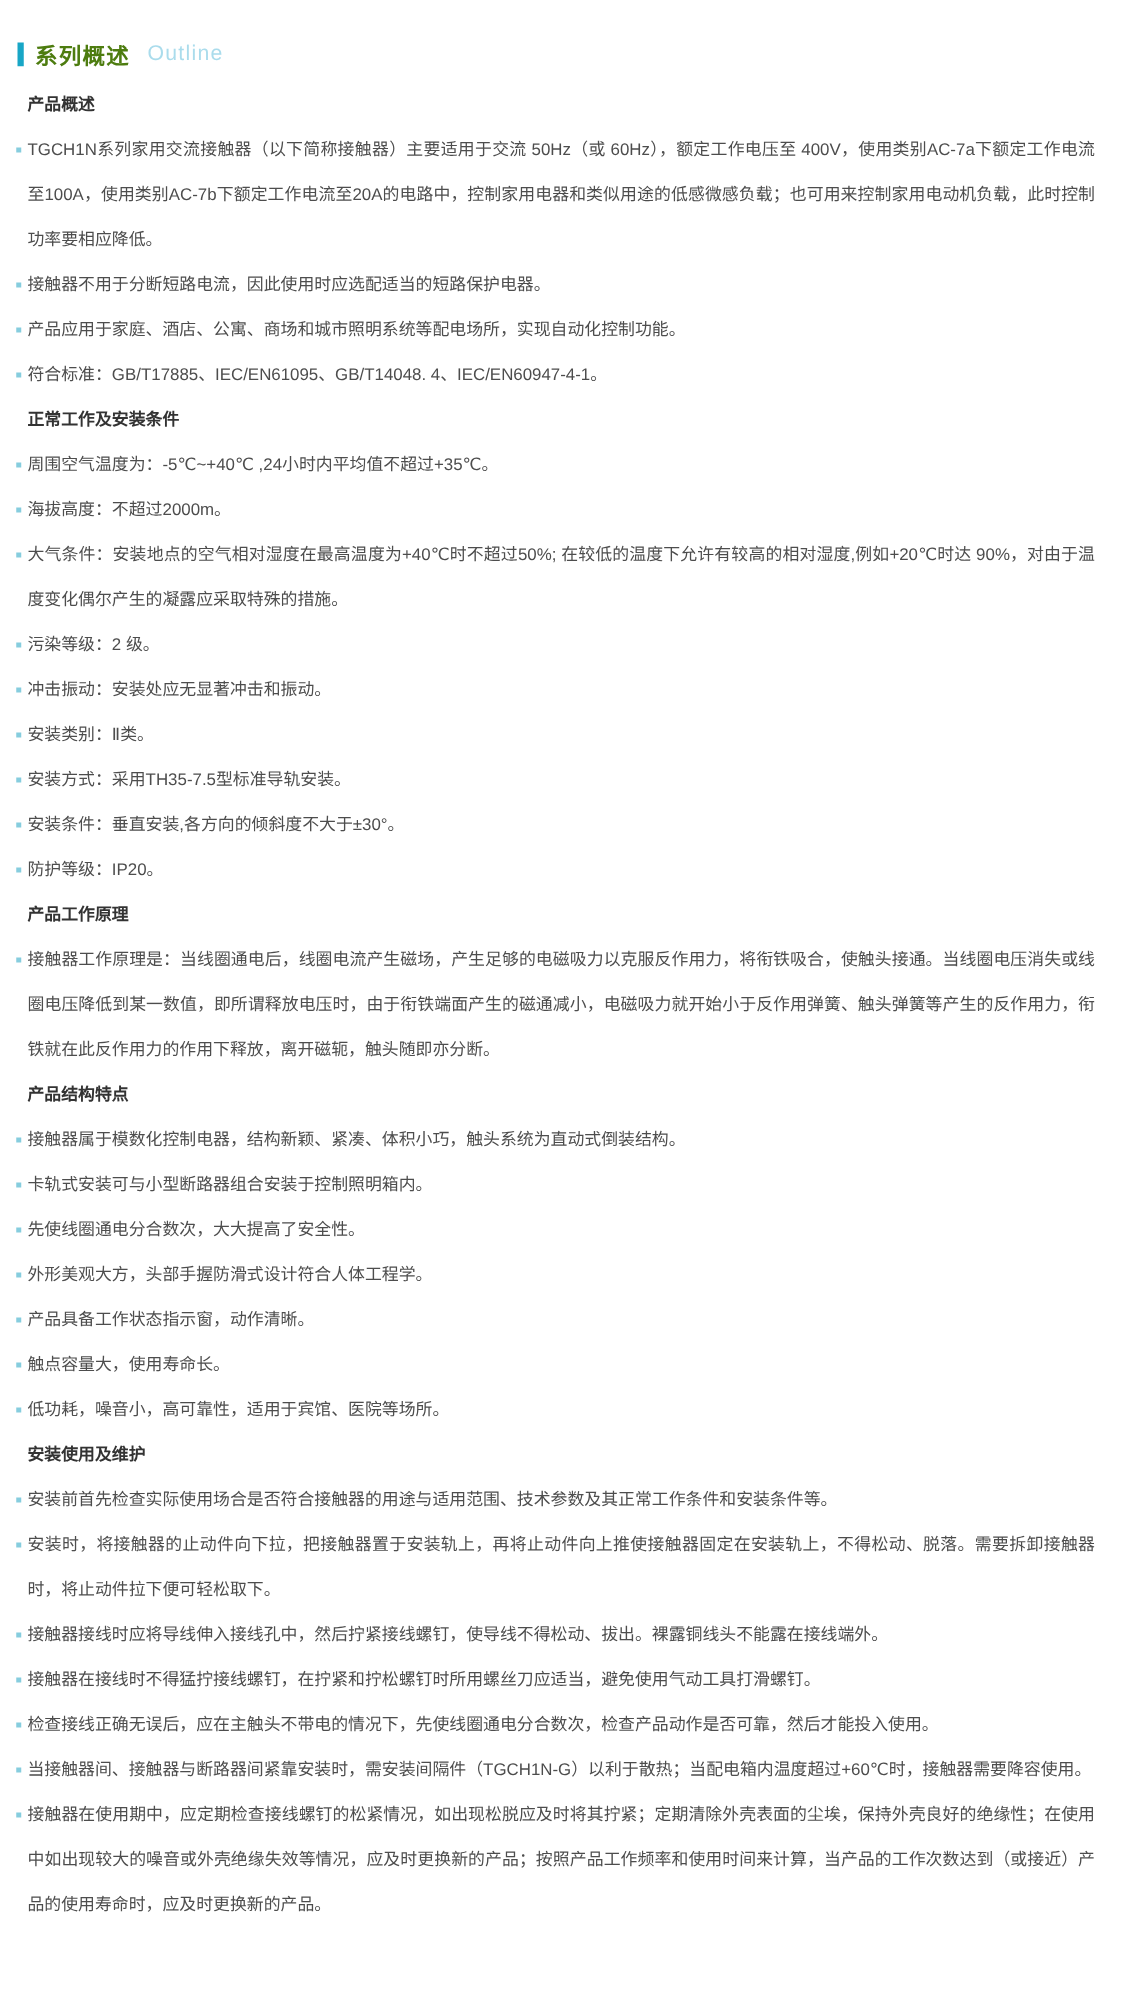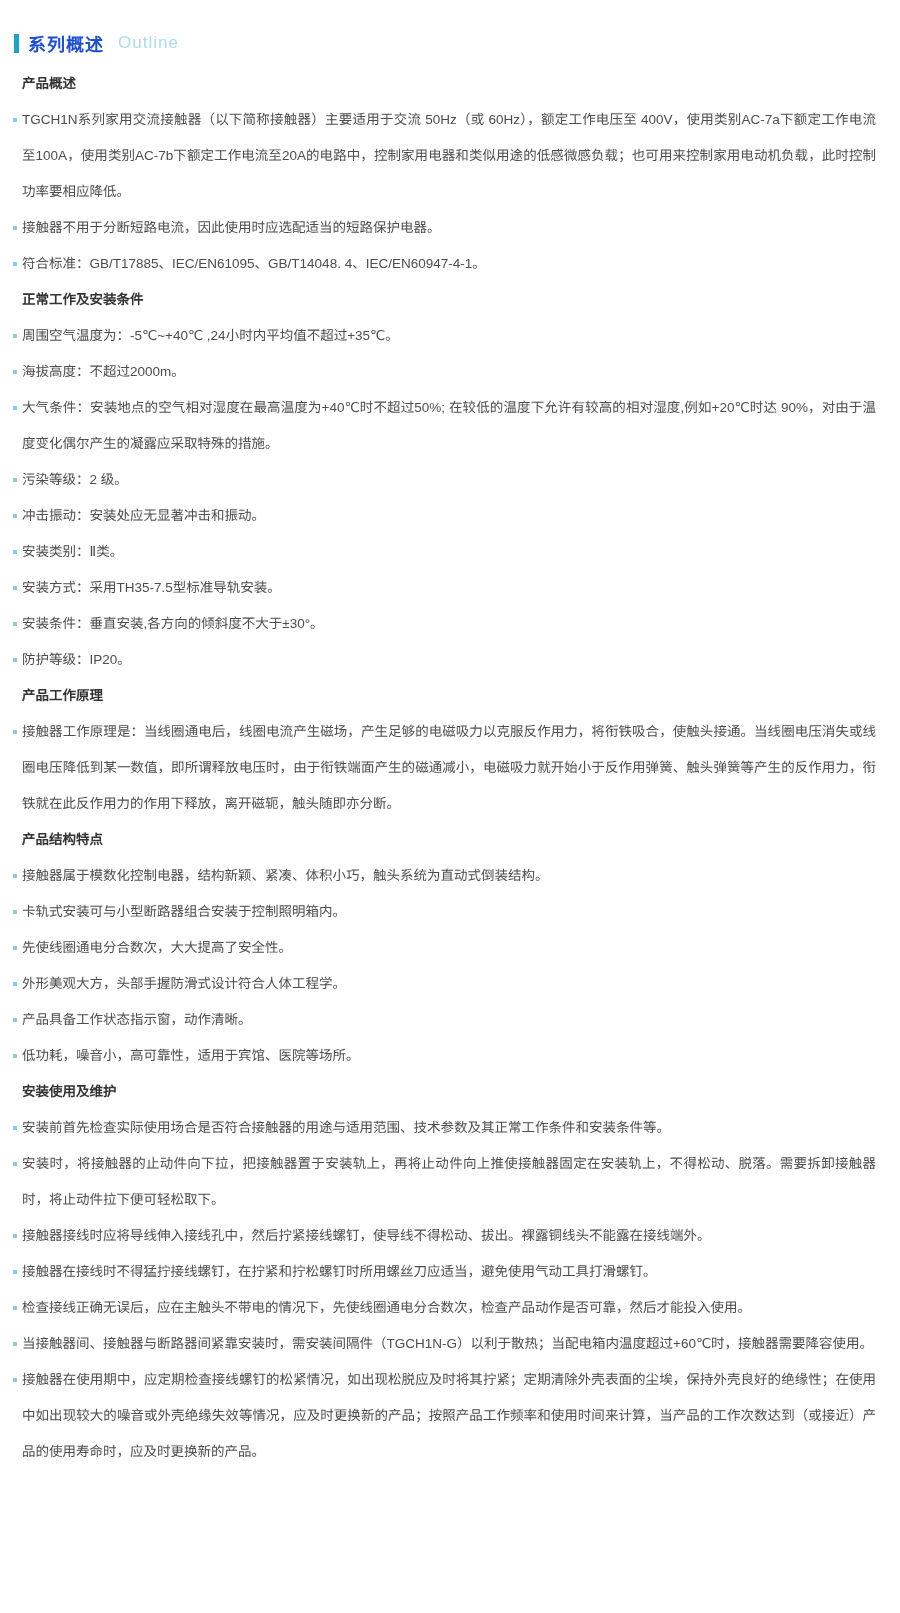--- a/index.html
+++ b/index.html
@@ -31,21 +31,21 @@
   .title-bar{
     display:inline-block;
     width:5px;
     height:19px;
     background:var(--accent);
     margin-right:9px;
   }
   .title-cn{
     font-size:18px;
     font-weight:600;
-    color:#1d4ed8;
+    color:#4d7c0f;
     letter-spacing:1px;
   }
   .title-en{
     font-size:17px;
     color:var(--title-en);
     margin-left:14px;
     letter-spacing:1px;
   }
   .section-heading{
     font-size:13.5px;
@@ -89,20 +89,21 @@
     <span class="bullet-text">TGCH1N系列家用交流接触器（以下简称接触器）主要适用于交流 50Hz（或 60Hz），额定工作电压至 400V，使用类别AC-7a下额定工作电流至100A，使用类别AC-7b下额定工作电流至20A的电路中，控制家用电器和类似用途的低感微感负载；也可用来控制家用电动机负载，此时控制功率要相应降低。</span>
   </div>
 
   <div class="bullet-item">
     <span class="bullet-dot"></span>
     <span class="bullet-text">接触器不用于分断短路电流，因此使用时应选配适当的短路保护电器。</span>
   </div>
 
   <div class="bullet-item">
     <span class="bullet-dot"></span>
+    <span class="bullet-text">产品应用于家庭、酒店、公寓、商场和城市照明系统等配电场所，实现自动化控制功能。</span>
   </div>
 
   <div class="bullet-item">
     <span class="bullet-dot"></span>
     <span class="bullet-text">符合标准：GB/T17885、IEC/EN61095、GB/T14048. 4、IEC/EN60947-4-1。</span>
   </div>
 </div>
   </section>
 
   <section class="section">
@@ -186,20 +187,24 @@
   <div class="bullet-item">
     <span class="bullet-dot"></span>
     <span class="bullet-text">外形美观大方，头部手握防滑式设计符合人体工程学。</span>
   </div>
 
   <div class="bullet-item">
     <span class="bullet-dot"></span>
     <span class="bullet-text">产品具备工作状态指示窗，动作清晰。</span>
   </div>
 
+  <div class="bullet-item">
+    <span class="bullet-dot"></span>
+    <span class="bullet-text">触点容量大，使用寿命长。</span>
+  </div>
 
   <div class="bullet-item">
     <span class="bullet-dot"></span>
     <span class="bullet-text">低功耗，噪音小，高可靠性，适用于宾馆、医院等场所。</span>
   </div>
 </div>
   </section>
 
   <section class="section">
     <h3 class="section-heading">安装使用及维护</h3>

